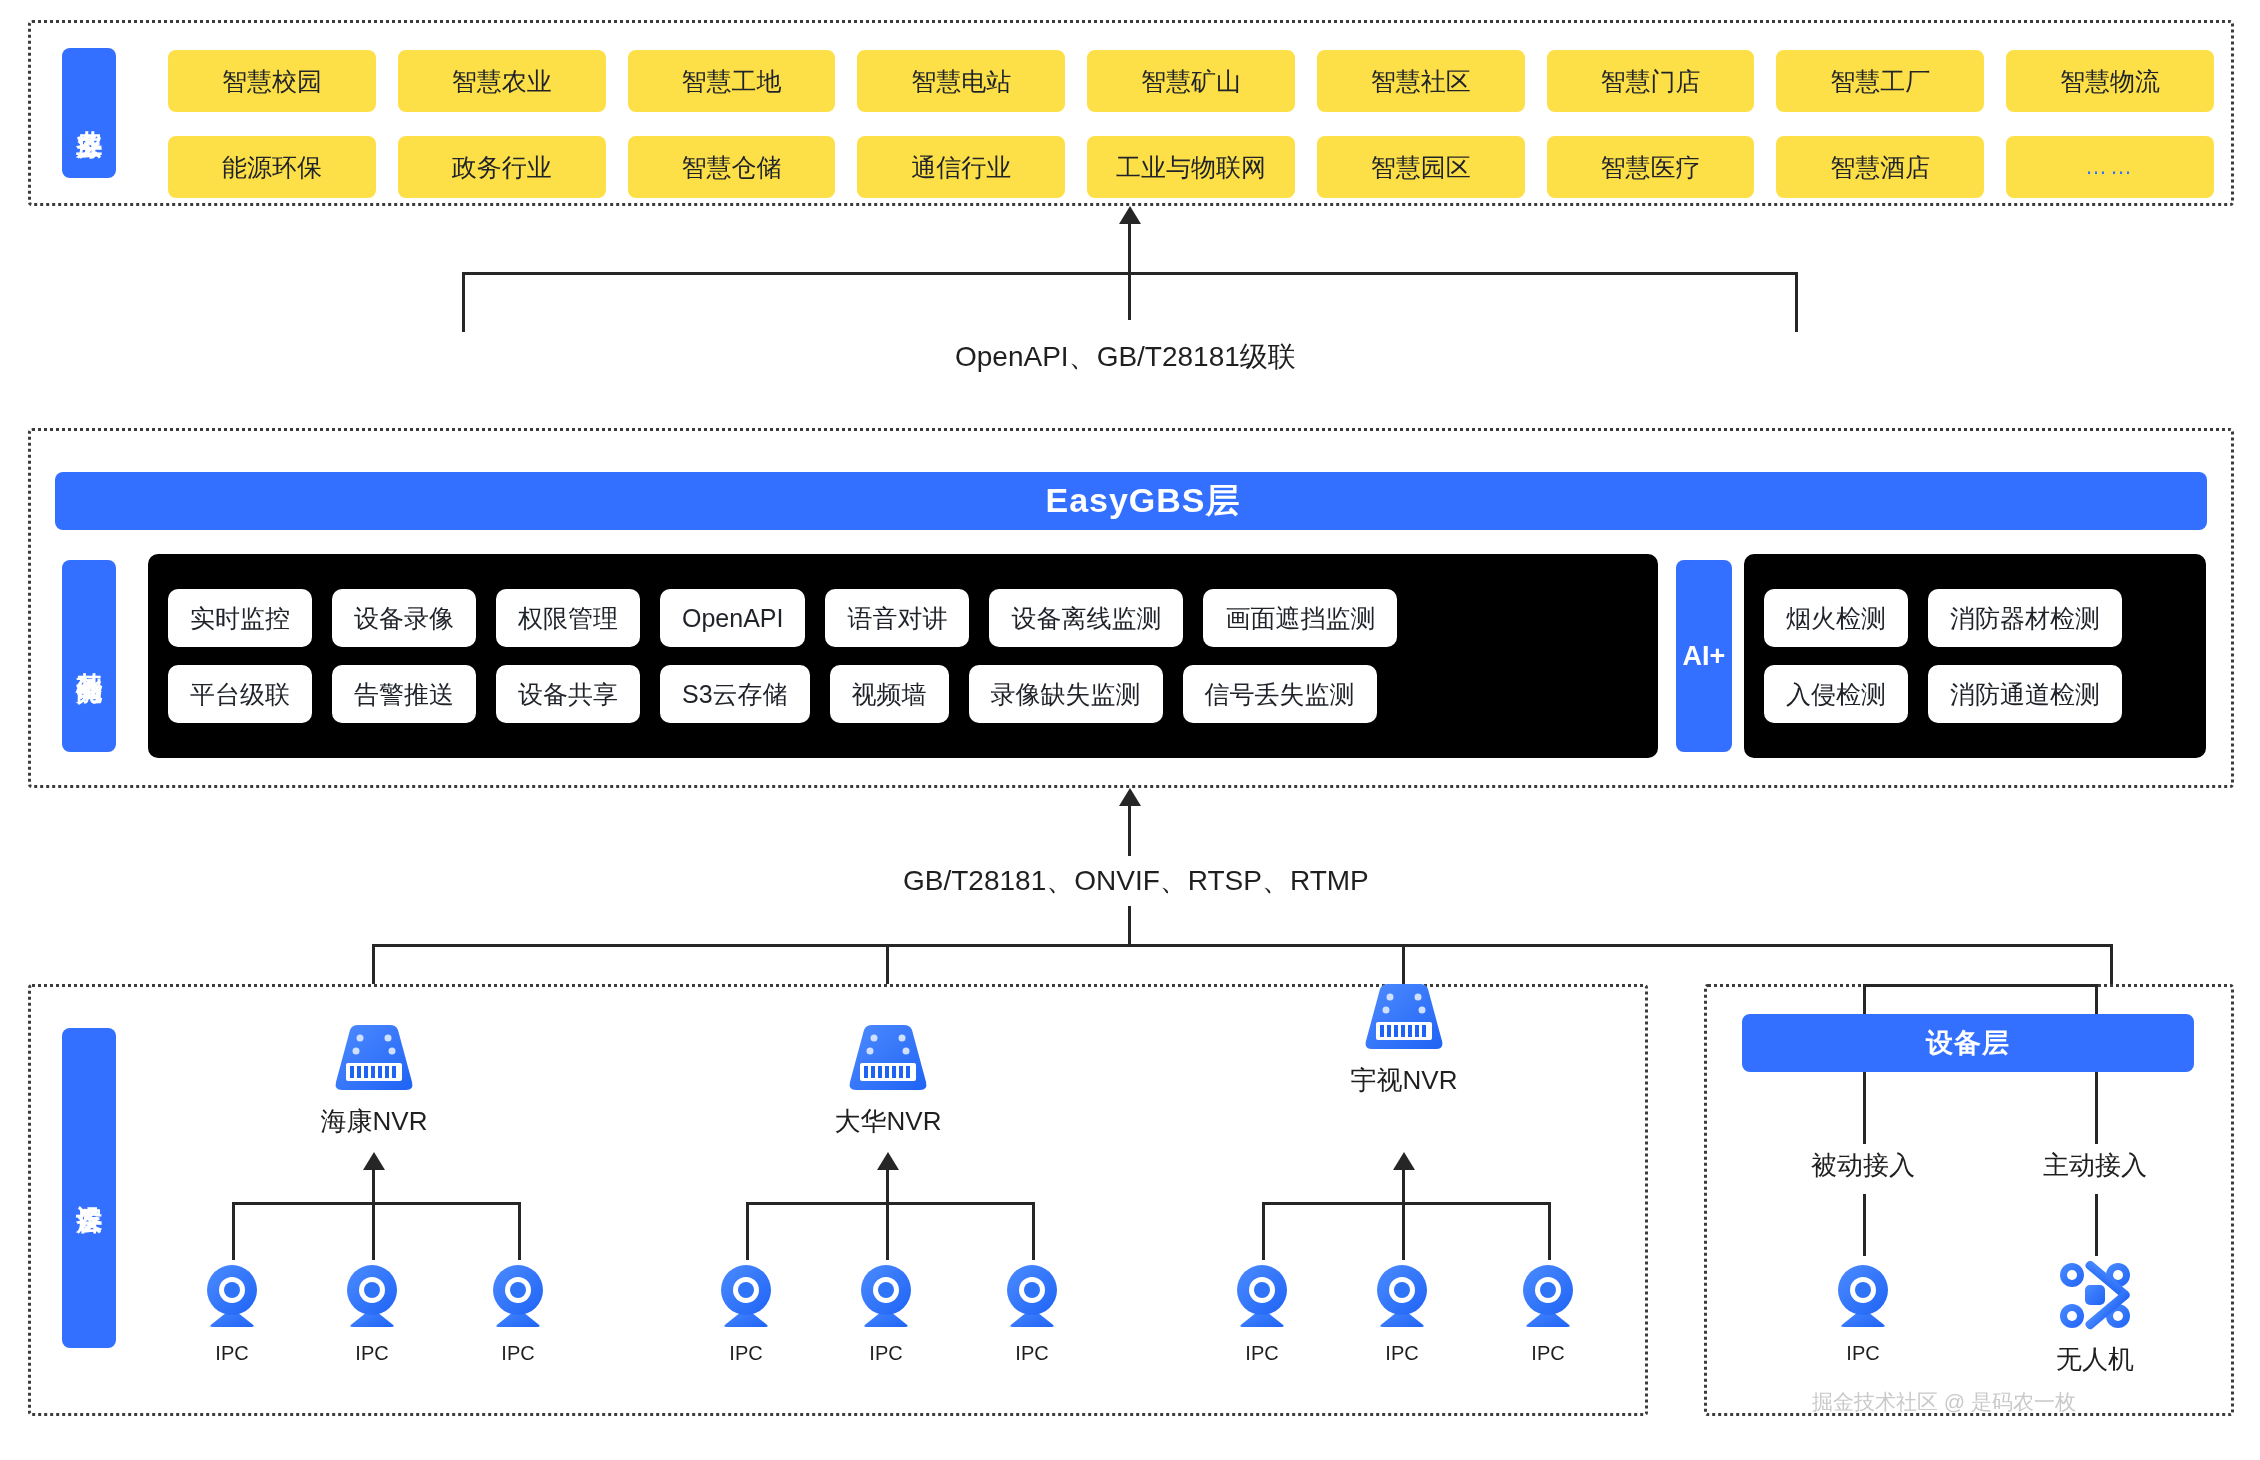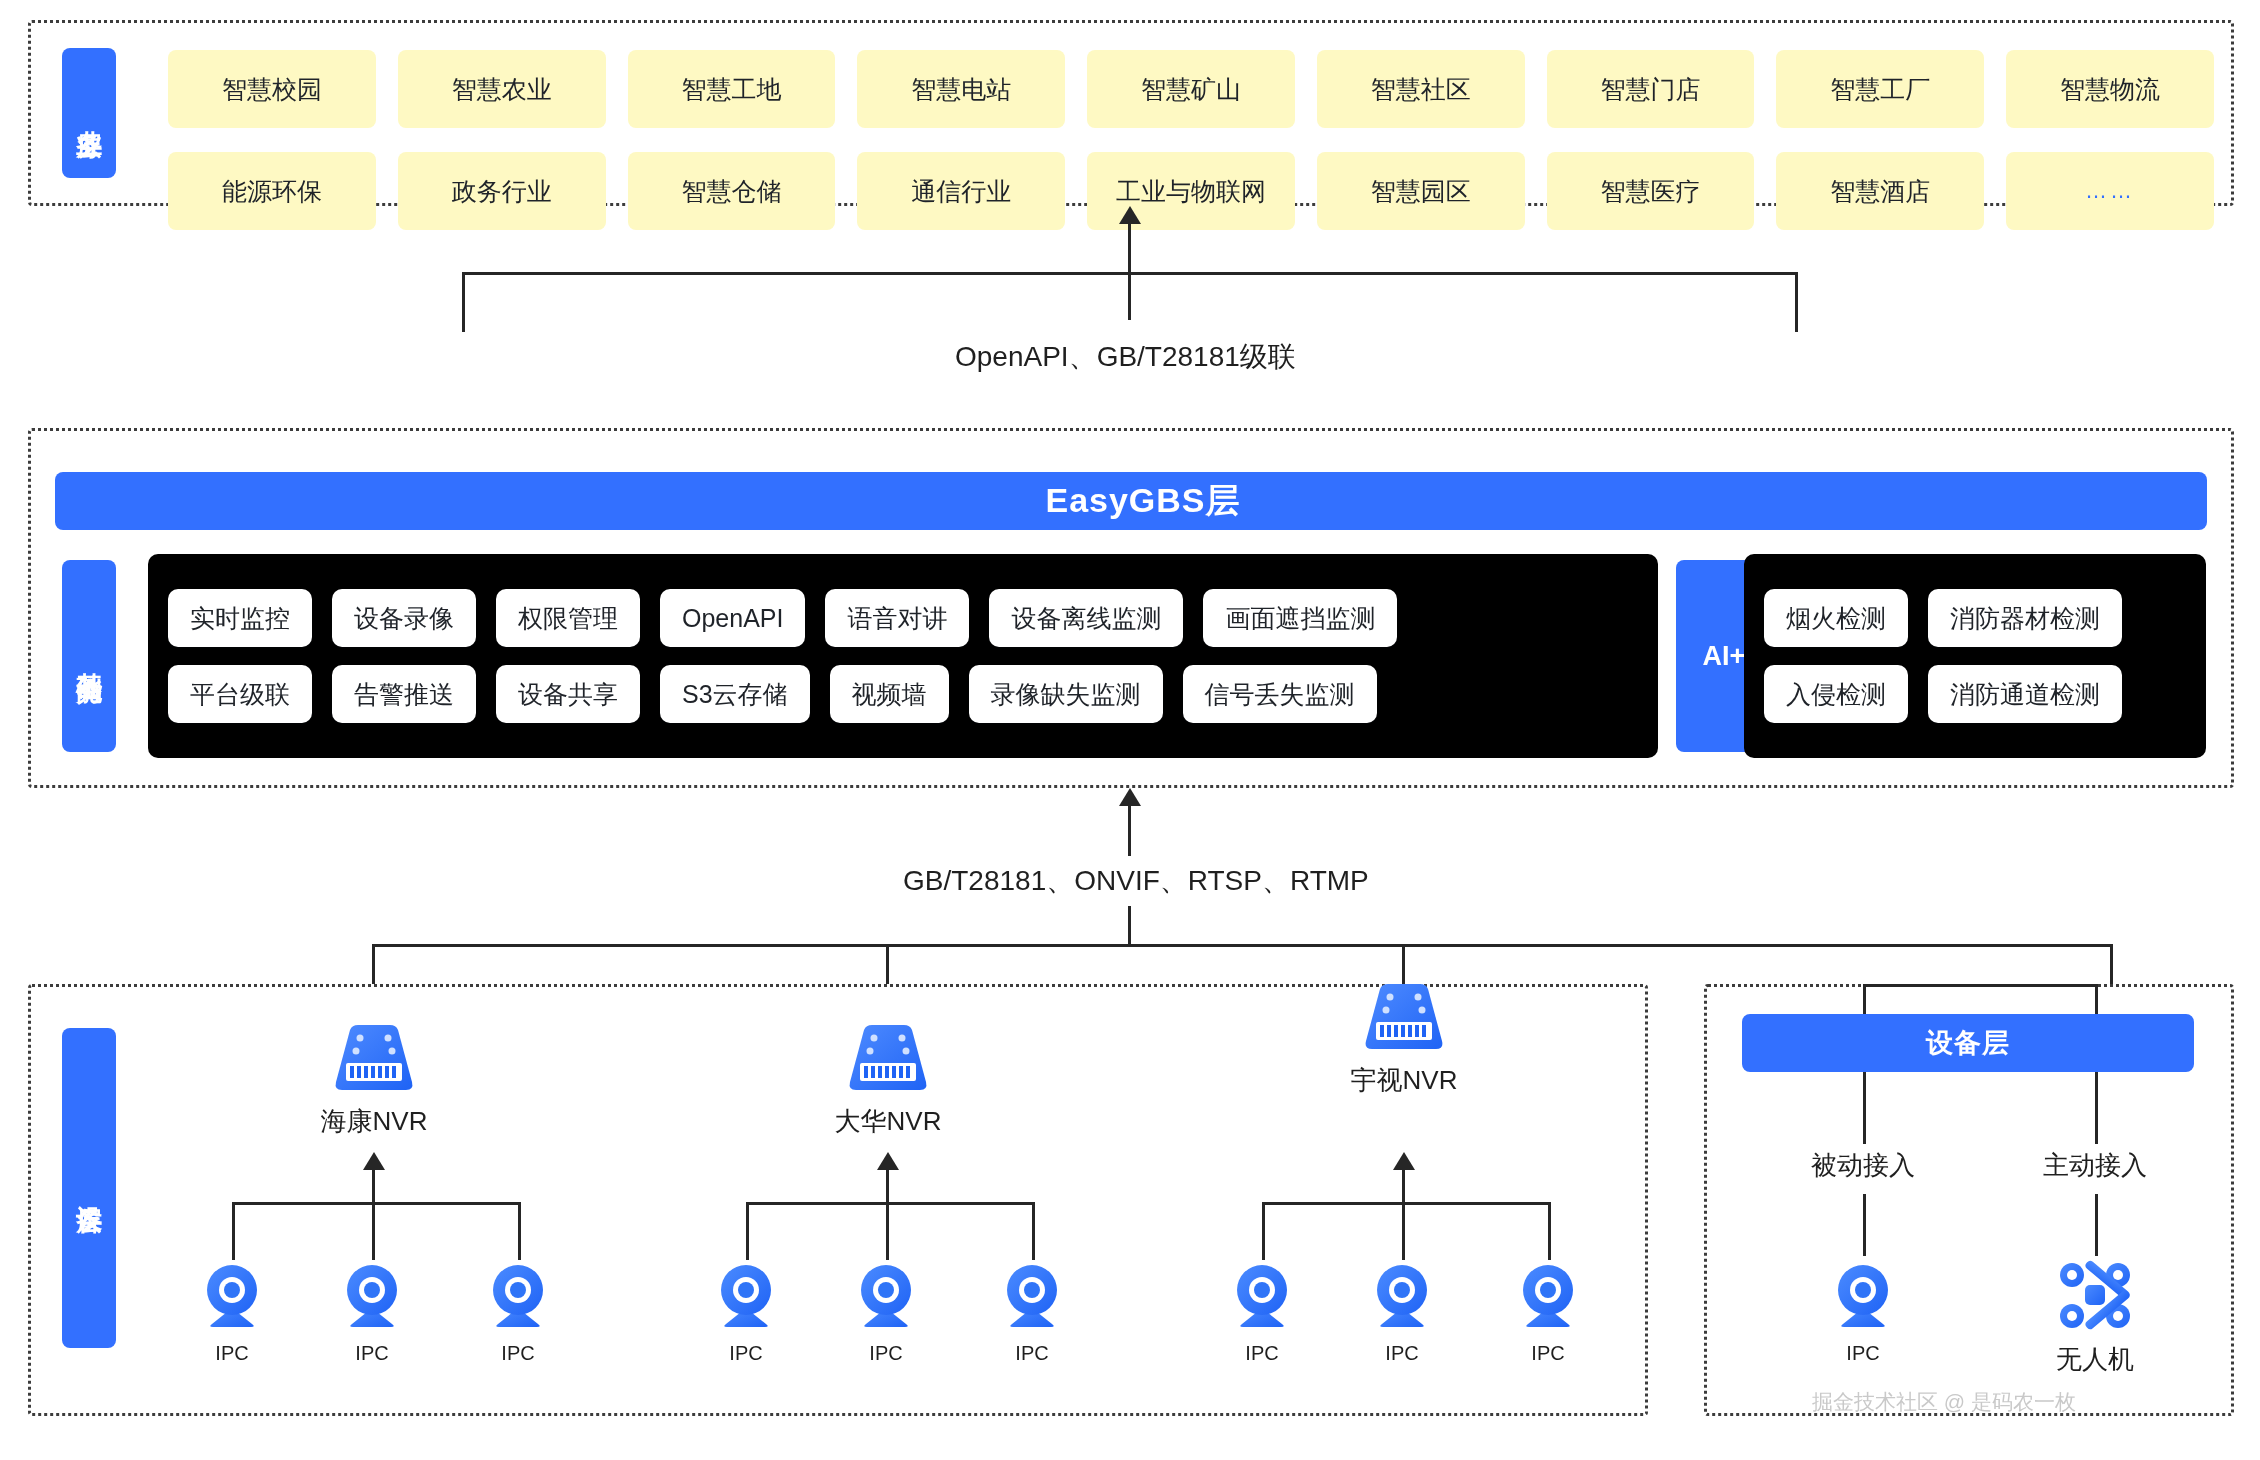--- a/index.html
+++ b/index.html
@@ -30,27 +30,27 @@
     font-weight:600;
     letter-spacing:2px;
     writing-mode:vertical-rl;
     text-orientation:upright;
     line-height:1.45;
     box-sizing:border-box;
   }
 
   
   .chip{
-    background:#fef9c3;
+    background:#fde047;
     border-radius:8px;
     display:flex;align-items:center;justify-content:center;
     font-size:25px;
     color:#1f2329;
     box-sizing:border-box;
-    height:78px;
+    height:62px;
     white-space:nowrap;
   }
   .chip-white{
     background:#ffffff;
     border-radius:10px;
     display:flex;align-items:center;justify-content:center;
     font-size:25px;
     color:#1f2329;
     box-sizing:border-box;
     height:58px;
@@ -181,21 +181,21 @@
       <div class="chip-white">平台级联</div>
       <div class="chip-white">告警推送</div>
       <div class="chip-white">设备共享</div>
       <div class="chip-white">S3云存储</div>
       <div class="chip-white">视频墙</div>
       <div class="chip-white">录像缺失监测</div>
       <div class="chip-white">信号丢失监测</div>
     </div>
   </div>
 
-  <div class="ai-badge" style="left:1676px;top:560px;width:56px;height:192px;padding-left:20px;">AI+</div>
+  <div class="ai-badge" style="left:1676px;top:560px;width:56px;height:192px;">AI+</div>
 
   <div class="cap-panel" style="left:1744px;top:554px;width:462px;height:204px;">
     <div class="cap-row">
       <div class="chip-white">烟火检测</div>
       <div class="chip-white">消防器材检测</div>
     </div>
     <div class="cap-row">
       <div class="chip-white">入侵检测</div>
       <div class="chip-white">消防通道检测</div>
     </div>

